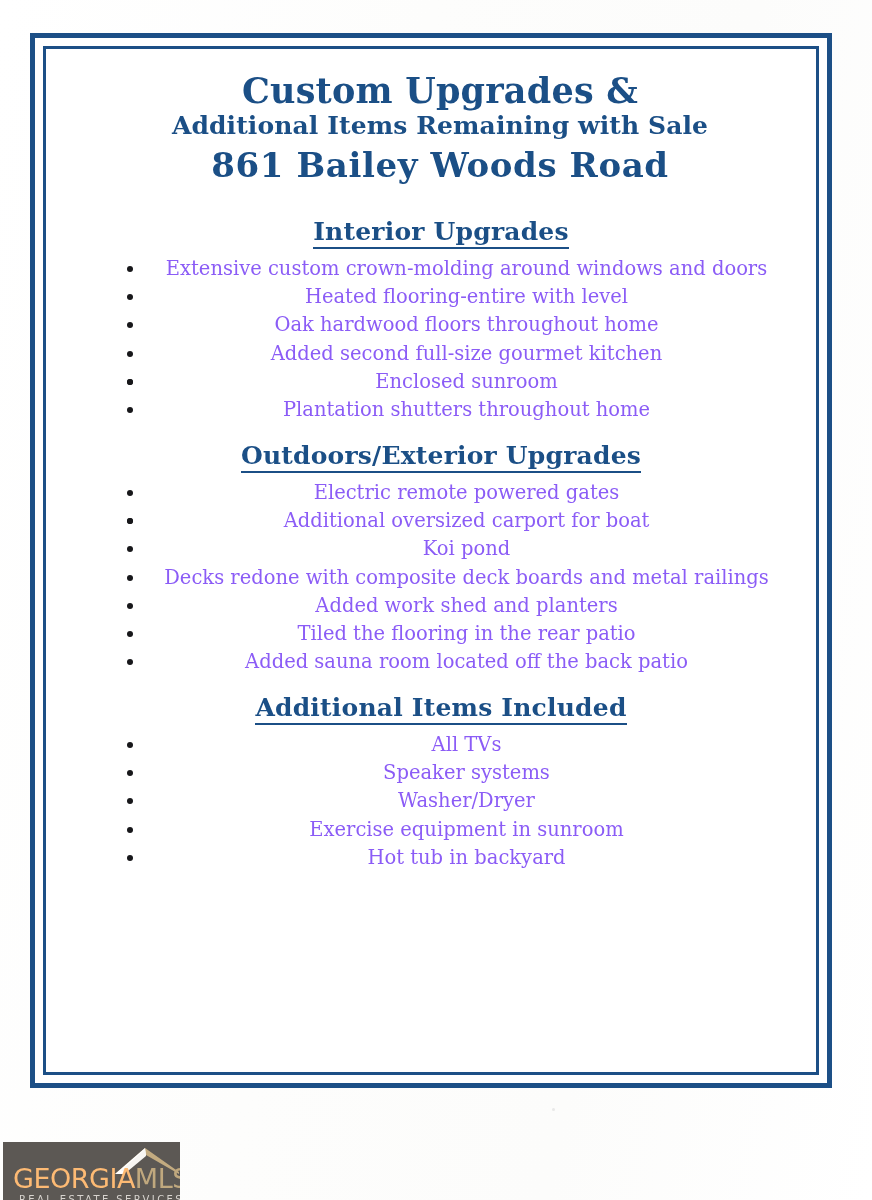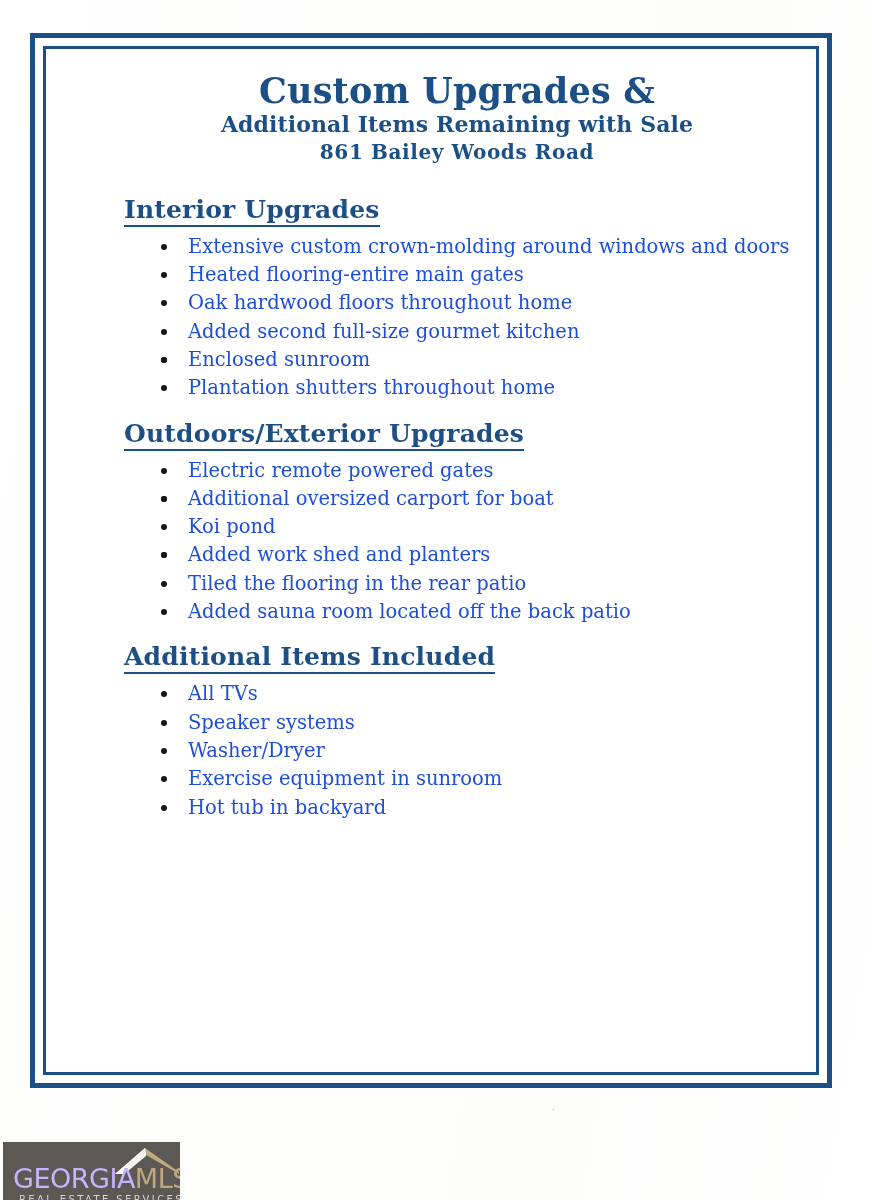--- a/index.html
+++ b/index.html
@@ -47,54 +47,55 @@
   }
 
   
   .content {
     position: absolute;
     left: 30px;
     top: 33px;
     width: 802px;
     height: 793px;
     box-sizing: border-box;
-    padding: 38px 40px 0 92px;
+    padding: 38px 40px 0 58px;
   }
 
   
   .title-block {
     text-align: center;
     color: #1b4f86;
     margin-bottom: 30px;
   }
   .title-line-1 {
     font-size: 35px;
     font-weight: bold;
     line-height: 1.12;
     letter-spacing: 0.2px;
     white-space: nowrap;
   }
   .title-line-2 {
-    font-size: 22px;
+    font-size: 25px;
     font-weight: bold;
     line-height: 1.3;
     letter-spacing: 0.1px;
     white-space: nowrap;
   }
   .title-line-3 {
-    font-size: 20px;
+    font-size: 34px;
     font-weight: bold;
     line-height: 1.3;
     letter-spacing: 0.6px;
     white-space: nowrap;
   }
 
   
   .section {
     margin-bottom: 4px;
+    text-align: center;
   }
   .section + .section {
     margin-top: 16px;
   }
   .section-heading {
     display: inline-block;
     color: #1b4f86;
     font-size: 25px;
     font-weight: bold;
     letter-spacing: 0.2px;
@@ -104,21 +105,21 @@
     white-space: nowrap;
   }
 
   ul.item-list {
     list-style: none;
     margin: 0;
     padding: 0 0 0 38px;
   }
   ul.item-list li {
     position: relative;
-    color: #1d4ed8;
+    color: #8b5cf6;
     font-size: 19.5px;
     line-height: 28.3px;
     padding-left: 28px;
     margin: 0;
     font-weight: normal;
     max-width: 625px;
   }
   ul.item-list li .bullet-dot {
     position: absolute;
     left: 1px;
@@ -150,21 +151,21 @@
     position: absolute;
     left: 10px;
     top: 22px;
     width: 163px;
     font-family: "DejaVu Sans", "Liberation Sans", sans-serif;
     font-size: 27px;
     letter-spacing: -0.5px;
     line-height: 30px;
     white-space: nowrap;
   }
-  .mls-georgia { color: #c4b5fd; }
+  .mls-georgia { color: #fdba74; }
   .mls-mls { color: #c0a87e; }
   .mls-tagline {
     position: absolute;
     left: 16px;
     top: 52px;
     width: 155px;
     font-family: "DejaVu Sans", "Liberation Sans", sans-serif;
     font-size: 10px;
     letter-spacing: 2.4px;
     color: #d8d4cf;
@@ -198,37 +199,37 @@
   <div class="title-block">
     <div class="title-line-1">Custom Upgrades &amp;</div>
     <div class="title-line-2">Additional Items Remaining with Sale</div>
     <div class="title-line-3">861 Bailey Woods Road</div>
   </div>
 
   <div class="section">
     <div class="section-heading">Interior Upgrades</div>
     <ul class="item-list">
       <li><span class="bullet-dot"></span><span>Extensive custom crown-molding around windows and doors</span></li>
-      <li><span class="bullet-dot"></span><span>Heated flooring-entire main gates</span></li>
+      <li><span class="bullet-dot"></span><span>Heated flooring-entire with level</span></li>
       <li><span class="bullet-dot"></span><span>Oak hardwood floors throughout home</span></li>
       <li><span class="bullet-dot"></span><span>Added second full-size gourmet kitchen</span></li>
       <li><span class="bullet-dot"></span></li>
       <li><span class="bullet-dot"></span><span>Enclosed sunroom</span></li>
       <li><span class="bullet-dot"></span><span>Plantation shutters throughout home</span></li>
     </ul>
   </div>
 
   <div class="section">
     <div class="section-heading">Outdoors/Exterior Upgrades</div>
     <ul class="item-list">
       <li><span class="bullet-dot"></span><span>Electric remote powered gates</span></li>
       <li><span class="bullet-dot"></span></li>
       <li><span class="bullet-dot"></span><span>Additional oversized carport for boat</span></li>
       <li><span class="bullet-dot"></span><span>Koi pond</span></li>
-      <li><span class="bullet-dot"></span></li>
+      <li><span class="bullet-dot"></span><span>Decks redone with composite deck boards and metal railings</span></li>
       <li><span class="bullet-dot"></span><span>Added work shed and planters</span></li>
       <li><span class="bullet-dot"></span><span>Tiled the flooring in the rear patio</span></li>
       <li><span class="bullet-dot"></span><span>Added sauna room located off the back patio</span></li>
     </ul>
   </div>
 
   <div class="section">
     <div class="section-heading">Additional Items Included</div>
     <ul class="item-list">
       <li><span class="bullet-dot"></span><span>All TVs</span></li>

